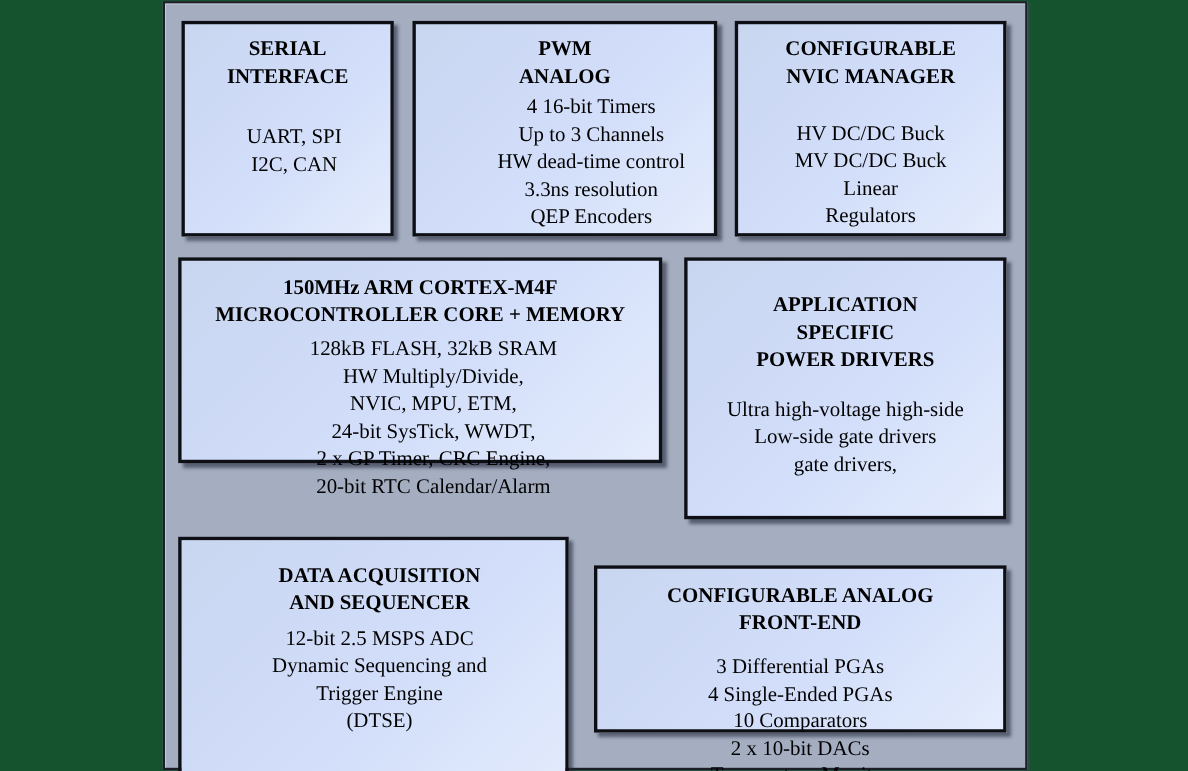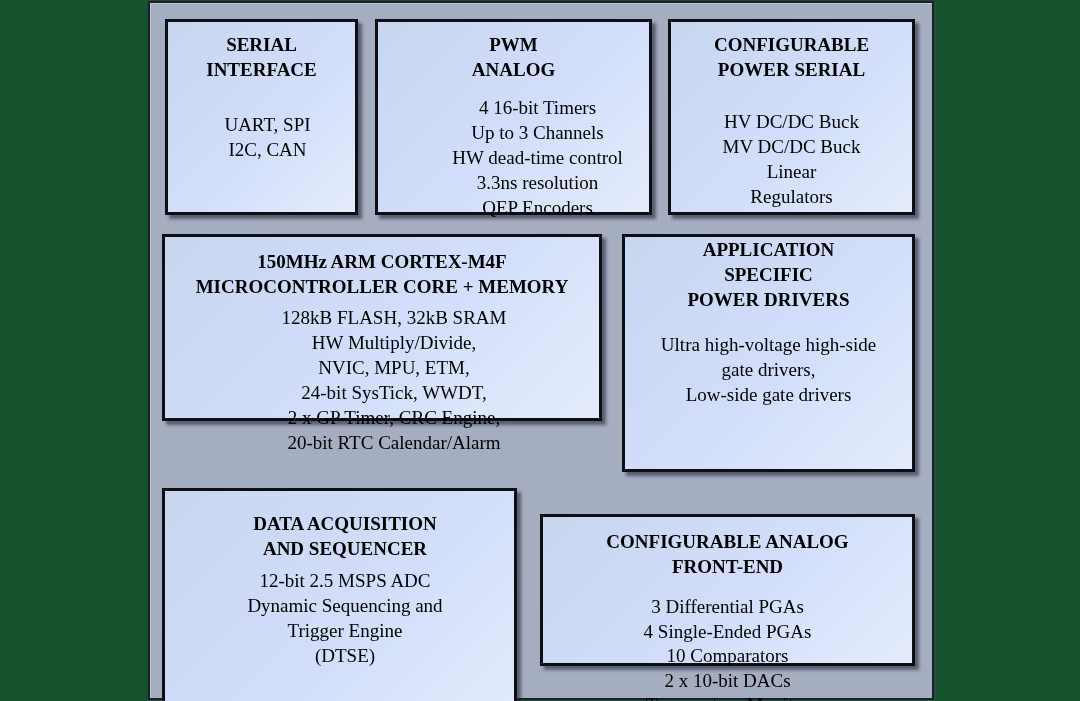--- a/index.html
+++ b/index.html
@@ -41,27 +41,27 @@
   }
   .block-title { font-weight: bold; }
   .block-body  { font-weight: normal; }
 
   
   .b-serial   { left: 15px;  top: 16px;  width: 193px; height: 196px; padding-top: 10px; }
   .b-pwm      { left: 225px; top: 16px;  width: 277px; height: 196px; padding-top: 10px; }
   .b-power    { left: 518px; top: 16px;  width: 247px; height: 196px; padding-top: 10px; }
   
   .b-core     { left: 12px;  top: 231px; width: 440px; height: 187px; padding-top: 12px; }
-  .b-drivers  { left: 472px; top: 231px; width: 293px; height: 238px; padding-top: 0; }
+  .b-drivers  { left: 472px; top: 231px; width: 293px; height: 238px; padding-top: 28px; }
   
   .b-daq      { left: 12px;  top: 485px; width: 355px; height: 248px; padding-top: 20px; padding-left: 11px; }
   .b-afe      { left: 390px; top: 511px; width: 375px; height: 152px; padding-top: 12px; }
 
   .b-serial  .block-body { margin-top: 30px; padding-left: 12px; }
-  .b-pwm     .block-body { margin-top: 13px; padding-left: 48px;  }
+  .b-pwm     .block-body { margin-top: 3px; padding-left: 48px;  }
   .b-power   .block-body { margin-top: 27px; }
   .b-core    .block-body { margin-top: 6px; padding-left: 24px;  }
   .b-drivers .block-body { margin-top: 20px; }
   .b-daq     .block-body { margin-top: 7px;  }
   .b-afe     .block-body { margin-top: 16px; line-height: 24.5px; }
 </style>
 </head>
 <body>
 
 <div class="canvas">
@@ -88,21 +88,21 @@
         <div>Up to 3 Channels</div>
         <div>HW dead-time control</div>
         <div>3.3ns resolution</div>
         <div>QEP Encoders</div>
       </div>
     </section>
 
     <section class="block b-power">
       <div class="block-title">
         <div>CONFIGURABLE</div>
-        <div>POWER SERIAL</div>
+        <div>NVIC MANAGER</div>
       </div>
       <div class="block-body">
         <div>HV DC/DC Buck</div>
         <div>MV DC/DC Buck</div>
         <div>Linear</div>
         <div>Regulators</div>
       </div>
     </section>
 
     <section class="block b-core">
@@ -121,22 +121,22 @@
     </section>
 
     <section class="block b-drivers">
       <div class="block-title">
         <div>APPLICATION</div>
         <div>SPECIFIC</div>
         <div>POWER DRIVERS</div>
       </div>
       <div class="block-body">
         <div>Ultra high-voltage high-side</div>
+        <div>Low-side gate drivers</div>
         <div>gate drivers,</div>
-        <div>Low-side gate drivers</div>
       </div>
     </section>
 
     <section class="block b-daq">
       <div class="block-title">
         <div>DATA ACQUISITION</div>
         <div>AND SEQUENCER</div>
       </div>
       <div class="block-body">
         <div>12-bit 2.5 MSPS ADC</div>

